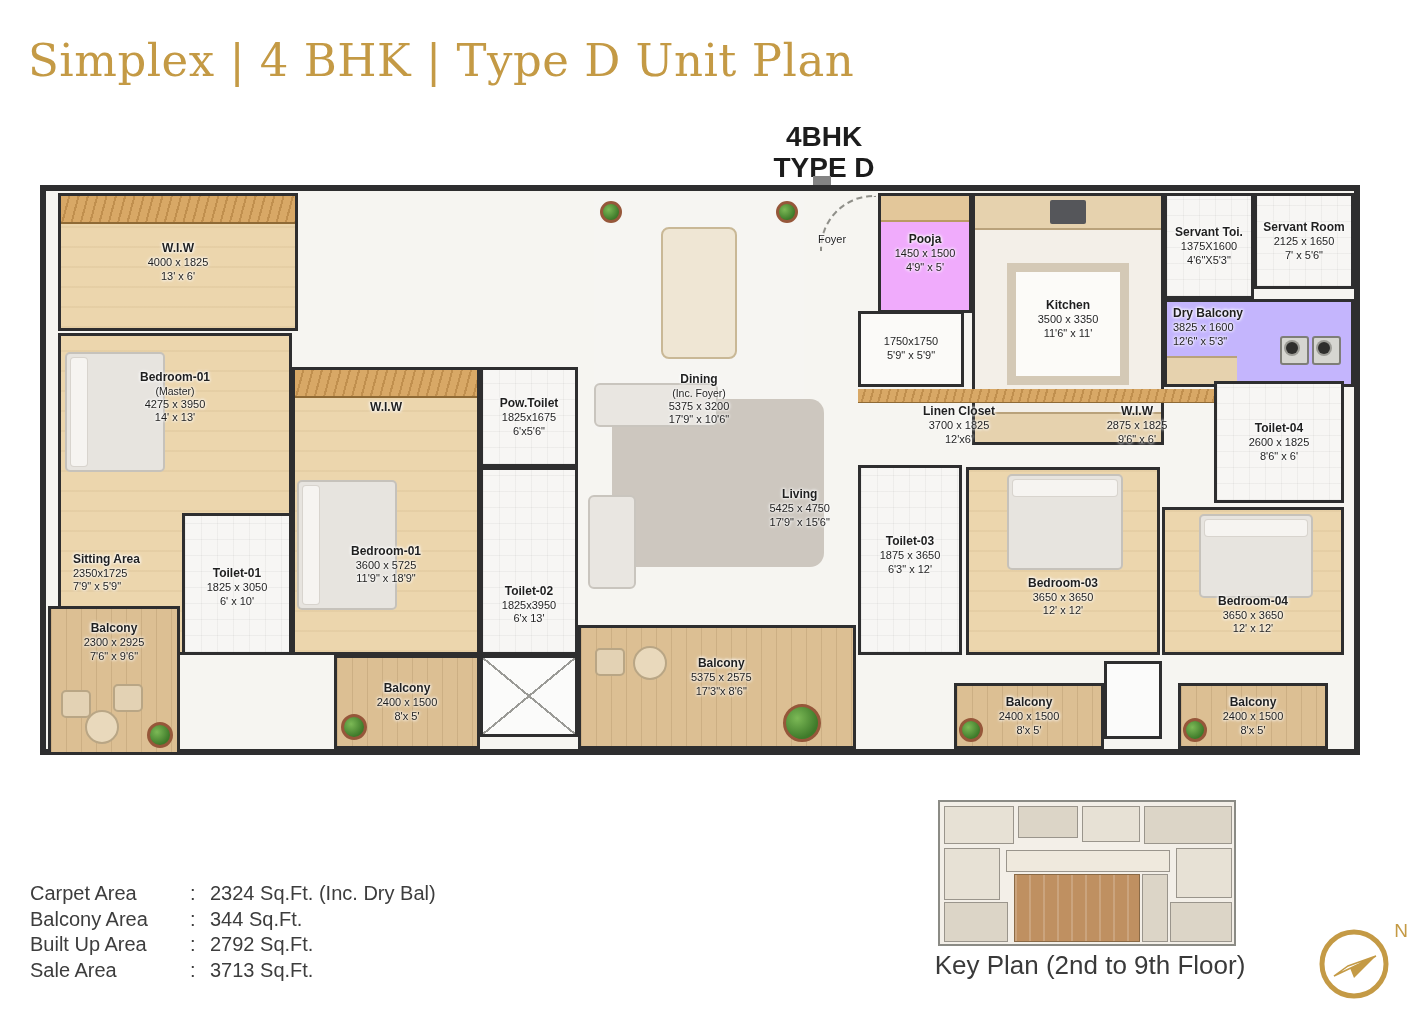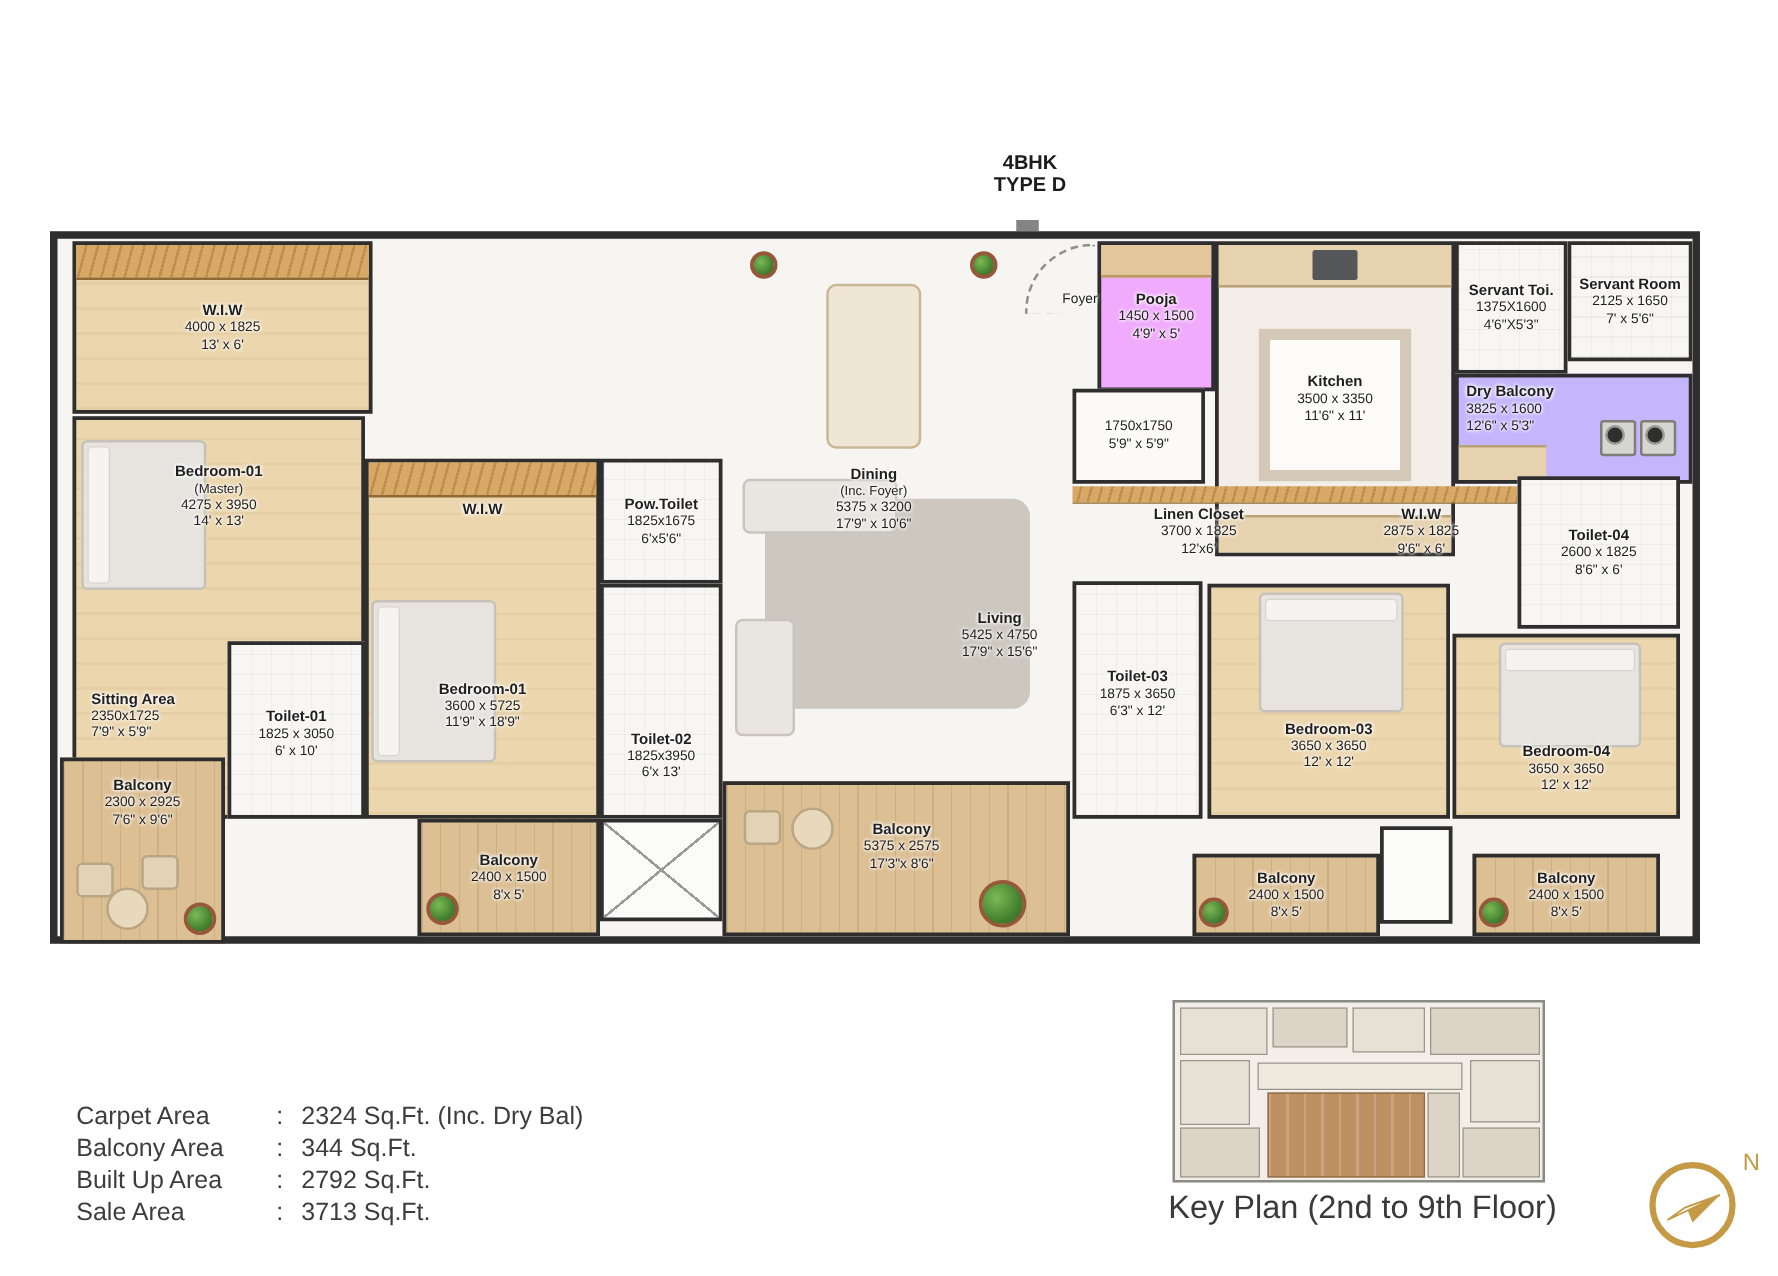--- a/index.html
+++ b/index.html
@@ -5,21 +5,21 @@
   html,body{margin:0;padding:0;background:#ffffff;}
   #page{position:relative;width:1422px;height:1021px;background:#fff;overflow:hidden;
         font-family:"Liberation Sans",sans-serif;}
 
   
   .title{position:absolute;left:28px;top:34px;font-family:"DejaVu Serif",serif;
          font-size:45px;font-weight:400;color:#c49a45;letter-spacing:.5px;white-space:nowrap;}
 
   
   .callout{position:absolute;left:742px;top:122px;width:164px;text-align:center;
-           font-weight:800;font-size:16px;color:#1c1c1c;line-height:1.1;}
+           font-weight:800;font-size:28px;color:#1c1c1c;line-height:1.1;}
   .callout-arrow-stem{position:absolute;left:813px;top:176px;width:18px;height:12px;background:#848484;}
   .callout-arrow-head{position:absolute;left:801px;top:188px;width:0;height:0;
            border-left:21px solid transparent;border-right:21px solid transparent;
            border-top:22px solid #848484;}
 
   
   #plan{position:absolute;left:40px;top:185px;width:1320px;height:570px;
         background:#f6f5f1;border:6px solid #2e2e2f;box-sizing:border-box;}
   .room{position:absolute;border:3px solid #2e2e2f;box-sizing:border-box;
         display:flex;align-items:center;justify-content:center;}
@@ -45,21 +45,21 @@
   .hatch-top::before{content:"";position:absolute;left:0;top:0;right:0;height:26px;z-index:1;
         background:repeating-linear-gradient(105deg,#d8a866 0 7px,#c08f4e 7px 9px);
         border-bottom:2px solid #8f6a35;}
 
   
   .r-wiw1{left:12px;top:2px;width:240px;height:138px;}
   .r-family{left:252px;top:2px;width:296px;height:178px;}
   .r-family .lbl{position:absolute;left:10px;bottom:8px;align-items:flex-start;text-align:left;}
   .r-dining{left:548px;top:2px;width:210px;height:240px;border:none;}
   .r-dining .lbl{position:absolute;left:0;right:0;bottom:6px;justify-content:center;}
-  .r-foyer{left:740px;top:2px;width:92px;height:94px;justify-content:flex-end;}
+  .r-foyer{left:740px;top:2px;width:92px;height:94px;}
   .r-pooja{left:832px;top:2px;width:94px;height:120px;background:#f0abfc;}
   .r-pooja::before{content:"";position:absolute;left:0;top:0;right:0;height:24px;background:#e3c79a;border-bottom:2px solid #b99a64;}
   .r-kitchen{left:926px;top:2px;width:192px;height:252px;background:#f3efe8;}
   .r-kitchen::before{content:"";position:absolute;left:0;top:0;right:0;height:32px;background:#e6d2ae;border-bottom:2px solid #b9a27b;}
   .r-kitchen::after{content:"";position:absolute;left:0;bottom:0;right:0;height:28px;background:#e6d2ae;border-top:2px solid #b9a27b;}
   .island{position:absolute;left:50%;top:52%;transform:translate(-50%,-50%);width:122px;height:122px;
           background:#fcfbf8;border:9px solid #d4c9b6;box-sizing:border-box;}
   .stove{position:absolute;left:50%;transform:translateX(-50%);top:4px;width:36px;height:24px;
          background:#55565a;border-radius:2px;z-index:2;}
   .r-sertoi{left:1118px;top:2px;width:90px;height:106px;}
@@ -115,21 +115,21 @@
   .washer{position:absolute;width:25px;height:25px;background:#d6d6d1;border:2px solid #7e7e78;border-radius:3px;z-index:2;}
   .washer::before{content:"";position:absolute;left:4px;top:4px;width:12px;height:12px;border-radius:50%;
         background:#2f2f2d;box-shadow:0 0 0 2px #9c9c96;}
   .chair{position:absolute;width:26px;height:24px;background:#e3d2b4;border:2px solid #b9a685;border-radius:5px;z-index:2;}
   .ctable{position:absolute;width:30px;height:30px;border-radius:50%;background:#e9d9bc;border:2px solid #b9a685;z-index:2;}
   .arc{position:absolute;width:54px;height:54px;border-left:2px dashed #8f8f89;border-bottom:2px dashed #8f8f89;
         border-bottom-left-radius:54px;z-index:3;}
 
   
   .areas{position:absolute;left:30px;top:881px;color:#3d3d3d;font-size:20px;}
-  .arow{display:flex;line-height:25.5px;margin-left:31px;}
+  .arow{display:flex;line-height:25.5px;}
   .alabel{width:160px;}
   .acolon{width:20px;}
 
   
   .keyplan{position:absolute;left:938px;top:800px;width:298px;height:146px;background:#f3efe8;
            border:2px solid #8b8b85;box-sizing:border-box;}
   .kp{position:absolute;box-sizing:border-box;border:1px solid #9a958c;background:#e7e1d5;}
   .kp2{background:#dcd5c7;}
   .kp-hl{position:absolute;box-sizing:border-box;border:1px solid #8a6a46;background:#bf9061;
          background-image:repeating-linear-gradient(90deg,rgba(255,255,255,.18) 0 2px,transparent 2px 14px);}
@@ -138,20 +138,21 @@
 
   
   .compass{position:absolute;left:1314px;top:920px;width:100px;height:90px;}
   .compass .n{position:absolute;right:6px;top:0;color:#c49a45;font-size:19px;font-weight:400;}
 </style>
 </head>
 <body>
 
 <div id="page">
 
+  <div class="title">Simplex | 4 BHK | Type D Unit Plan</div>
 
   <div class="callout">
     <div>4BHK</div>
     <div>TYPE D</div>
   </div>
   <div class="callout-arrow-stem"></div>
   <div class="callout-arrow-head"></div>
 
   <div id="plan">
 

